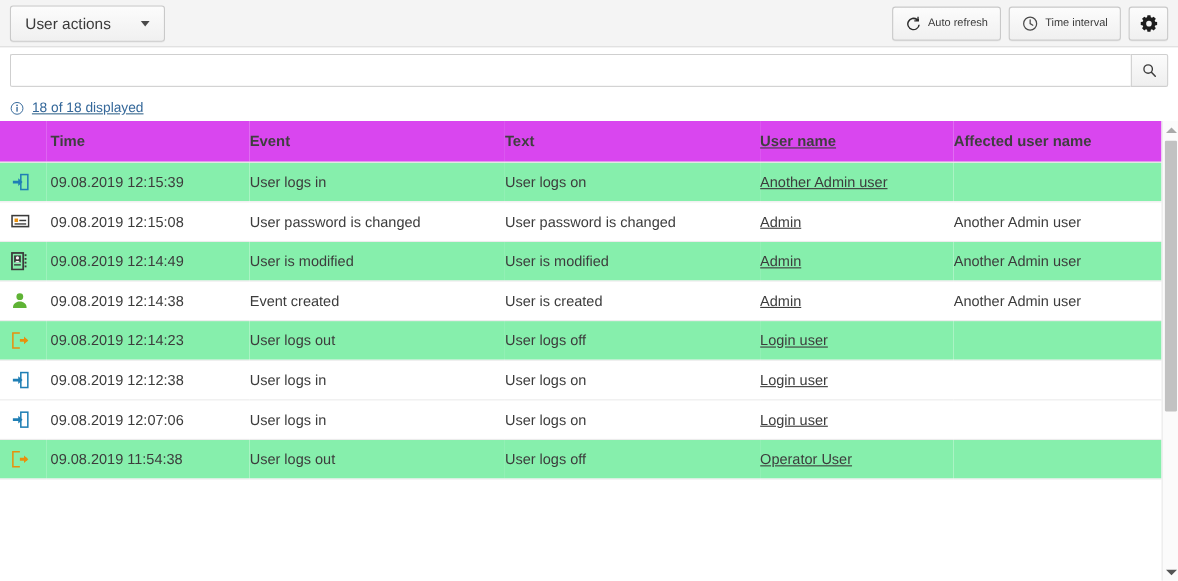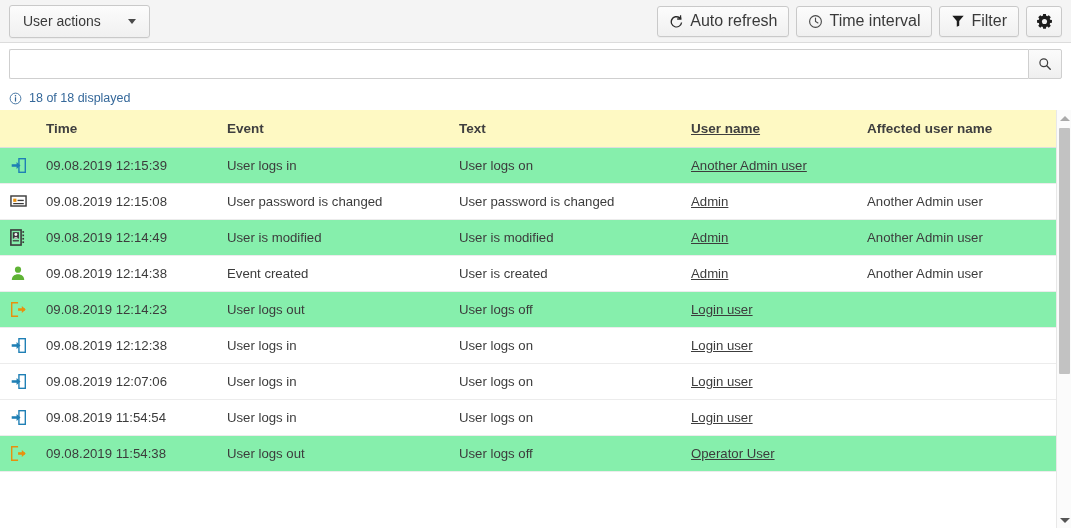--- a/index.html
+++ b/index.html
@@ -18,21 +18,21 @@
     background: #f4f4f4;
     border-bottom: 1px solid #dcdcdc;
     display: flex; align-items: center;
   }
   .btn {
     height: 31px;
     background: linear-gradient(to bottom, #fcfcfc 0%, #f0f0f0 100%);
     border: 1px solid #c9c9c9;
     border-radius: 3px;
     color: #3a3a3a;
-    font-size: 16px;
+    font-size: 10px;
     display: inline-flex; align-items: center; justify-content: center;
     gap: 6px;
     padding: 0 11px;
     cursor: pointer;
     white-space: nowrap;
     box-shadow: 0 1px 0 rgba(0,0,0,.03);
   }
   .btn .caret {
     width: 0; height: 0; margin-left: 4px;
     border-left: 4px solid transparent;
@@ -63,35 +63,35 @@
     border: 1px solid #cfcfcf; border-radius: 0 2px 2px 0;
     background: linear-gradient(to bottom, #fbfbfb 0%, #efefef 100%);
     display: flex; align-items: center; justify-content: center;
     cursor: pointer;
   }
 
   
   .infoline {
     position: absolute; left: 0; top: 86px; width: 1071px; height: 24px;
     display: flex; align-items: center; gap: 7px; padding-left: 9px;
-    font-size: 12.5px; color: #3a6a8e;
+    font-size: 12.5px; color: #3a6a8e; text-decoration: underline;
   }
   .infoline .txt { color: #35689a; }
 
   
   .tablearea {
     position: absolute; left: 0; top: 110px; width: 1071px; height: 418px;
     overflow: hidden;
   }
   table.grid { border-collapse: collapse; width: 1056px; table-layout: fixed; }
   table.grid th {
     text-align: left;
     font-size: 13.5px; font-weight: bold; color: #3f3f3f;
     padding: 10px 0 10px 0;
-    background: #fef9c3;
+    background: #d946ef;
     border-bottom: 1px solid #dedede;
     height: 37px;
     vertical-align: middle;
   }
   table.grid td {
     font-size: 13.2px; color: #3c3c3c;
     height: 35px; padding: 0;
     border-bottom: 1px solid #ececec;
     vertical-align: middle;
     white-space: nowrap; overflow: hidden; text-overflow: ellipsis;
@@ -151,28 +151,20 @@
       <div class="btn">
         <span class="ic">
           <svg width="15" height="15" viewBox="0 0 16 16">
             <circle cx="8" cy="8" r="6.3" fill="none" stroke="#4a4a4a" stroke-width="1.2"></circle>
             <path d="M8 4.3V8l2.6 1.6" fill="none" stroke="#4a4a4a" stroke-width="1.2" stroke-linecap="round"></path>
           </svg>
         </span>
         <span>Time interval</span>
       </div>
 
-      <div class="btn">
-        <span class="ic">
-          <svg width="14" height="14" viewBox="0 0 16 16">
-            <path d="M1.5 2h13l-5.1 6v5.3L6.6 14.5V8z" fill="#1d1d1d"></path>
-          </svg>
-        </span>
-        <span>Filter</span>
-      </div>
 
       <div class="btn btn-icon-only">
         <span class="ic">
           <svg width="17" height="17" viewBox="0 0 16 16">
             <path fill="#1d1d1d" d="M9.3.9H6.7l-.3 1.7-1 .4-1.4-1L2.1 3.9l1 1.4-.4 1-1.7.3v2.6l1.7.3.4 1-1 1.4 1.9 1.9 1.4-1 1 .4.3 1.7h2.6l.3-1.7 1-.4 1.4 1 1.9-1.9-1-1.4.4-1 1.7-.3V6.6l-1.7-.3-.4-1 1-1.4-1.9-1.9-1.4 1-1-.4z"></path>
             <circle cx="8" cy="8" r="2.4" fill="#f2f2f2"></circle>
           </svg>
         </span>
       </div>
 
@@ -328,36 +320,20 @@
                   <path d="M6.2 4.7L9.9 8l-3.7 3.3z" fill="#1f7fb5"></path>
                 </svg>
               </span>
             </td>
             <td class="c-time">09.08.2019 12:07:06</td>
             <td class="c-event">User logs in</td>
             <td class="c-text">User logs on</td>
             <td class="c-user">Login user</td>
             <td class="c-aff"></td>
           </tr>
-          <tr class="even">
-            <td class="c-icon">
-              <span class="iconcell ic">
-                <svg width="17" height="17" viewBox="0 0 16 16">
-                  <rect x="8.4" y="1.6" width="6" height="12.8" fill="none" stroke="#1f7fb5" stroke-width="1.3"></rect>
-                  <path d="M1.6 8h6.2" stroke="#1f7fb5" stroke-width="2.4"></path>
-                  <path d="M6.2 4.7L9.9 8l-3.7 3.3z" fill="#1f7fb5"></path>
-                </svg>
-              </span>
-            </td>
-            <td class="c-time">09.08.2019 11:54:54</td>
-            <td class="c-event">User logs in</td>
-            <td class="c-text">User logs on</td>
-            <td class="c-user">Login user</td>
-            <td class="c-aff"></td>
-          </tr>
           <tr class="odd">
             <td class="c-icon">
               <span class="iconcell ic">
                 <svg width="17" height="17" viewBox="0 0 16 16">
                   <path d="M7.6 1.6H1.6v12.8h6" fill="none" stroke="#e8900c" stroke-width="1.3"></path>
                   <path d="M7.6 8h6.2" stroke="#e8900c" stroke-width="2.4"></path>
                   <path d="M11.1 4.7L14.8 8l-3.7 3.3z" fill="#e8900c"></path>
                 </svg>
               </span>
             </td>

